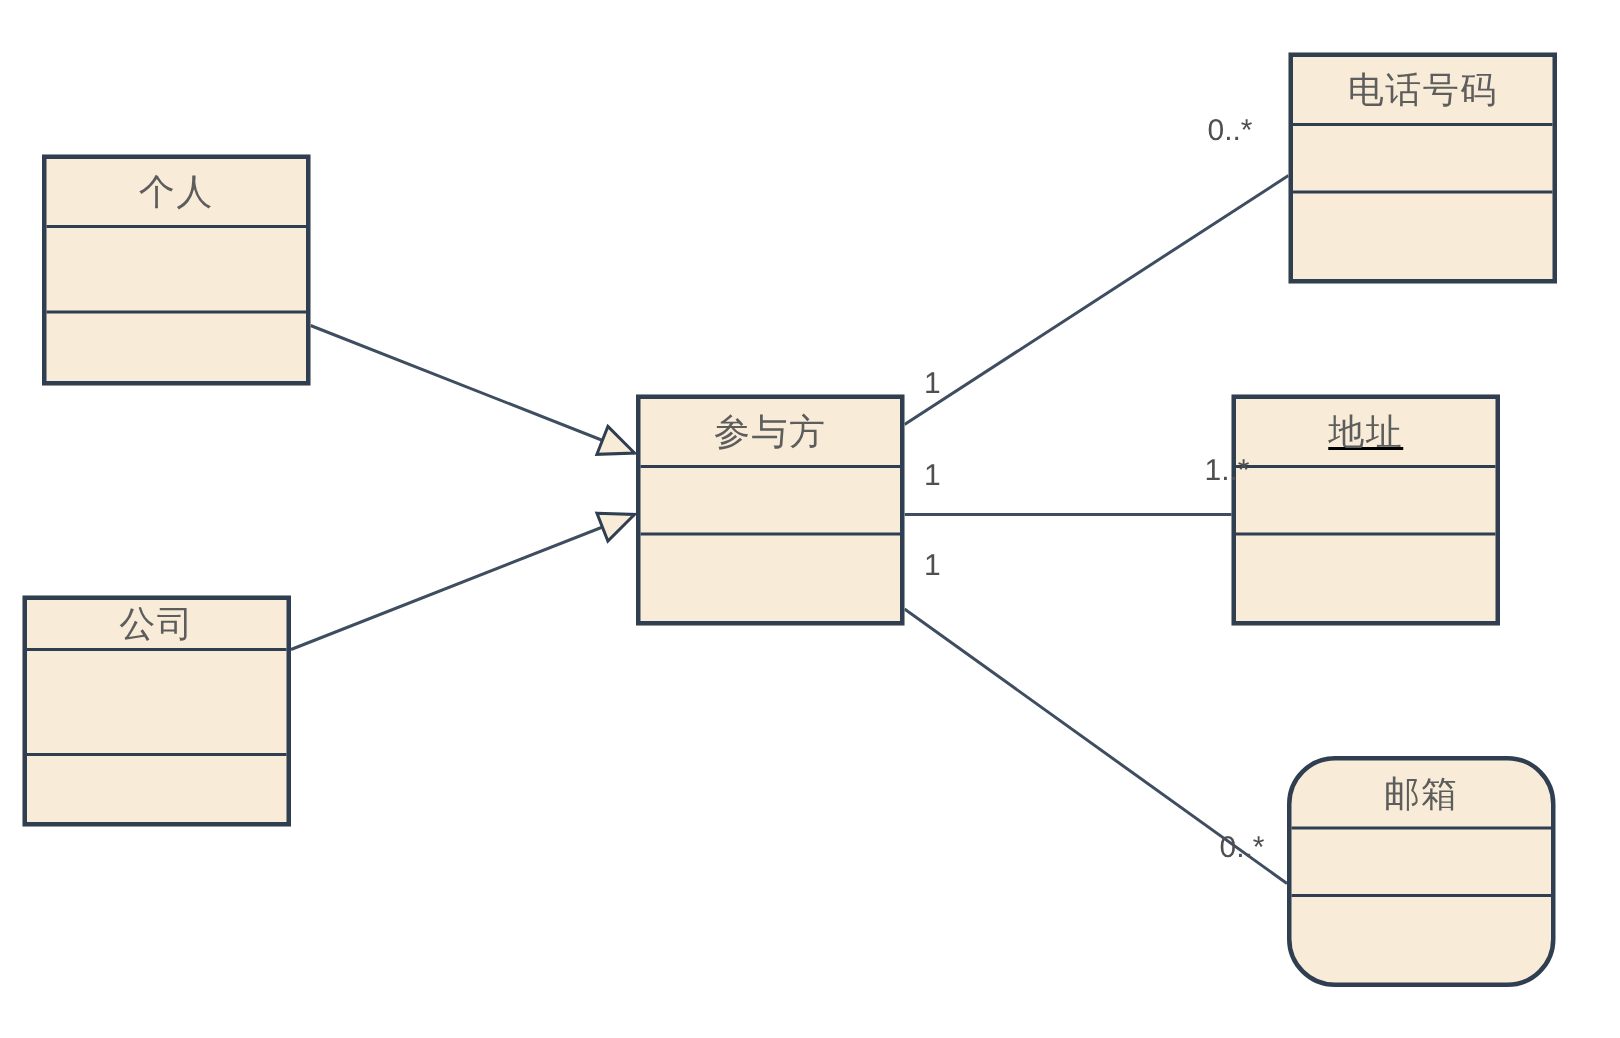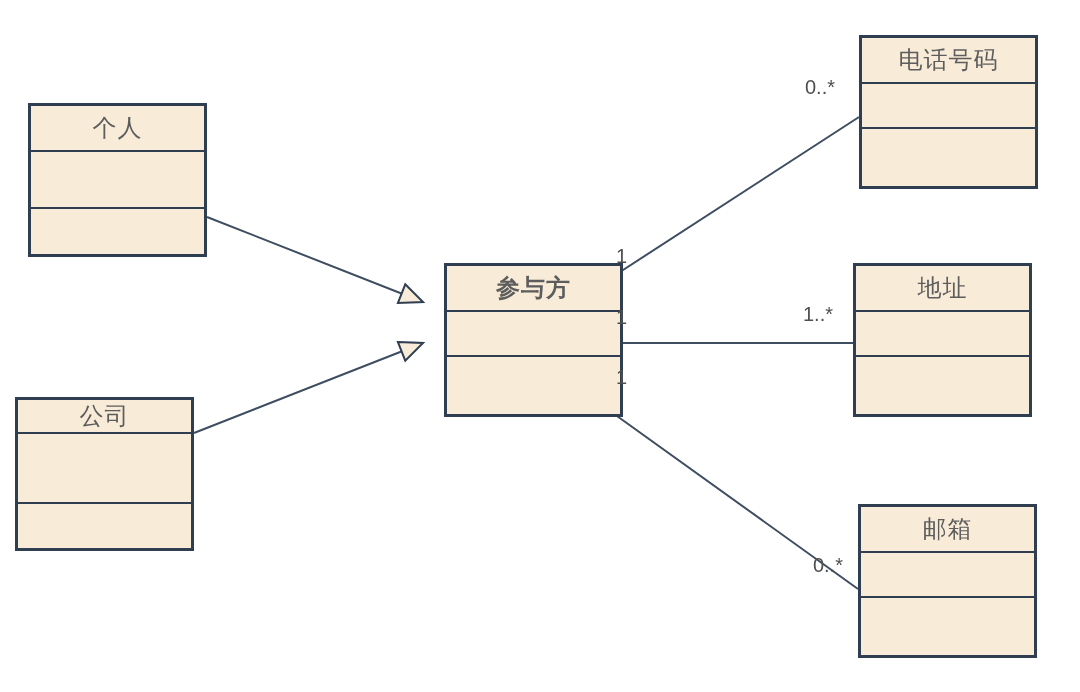--- a/index.html
+++ b/index.html
@@ -72,39 +72,39 @@
     <div class="attrs"></div>
     <div class="ops"></div>
   </div>
 
   <div class="uml-class" style="left:15px; top:397px;gap:44px;">
     <div class="title">公司</div>
     <div class="attrs"></div>
     <div class="ops"></div>
   </div>
 
-  <div class="uml-class" style="left:444px; top:263px;font-weight:bold;">
+  <div class="uml-class" style="left:424px; top:263px;">
     <div class="title">参与方</div>
     <div class="attrs"></div>
     <div class="ops"></div>
   </div>
 
   <div class="uml-class" style="left:859px; top:35px;">
     <div class="title">电话号码</div>
     <div class="attrs"></div>
     <div class="ops"></div>
   </div>
 
-  <div class="uml-class" style="left:853px; top:263px;">
+  <div class="uml-class" style="left:821px; top:263px;text-decoration:underline;">
     <div class="title">地址</div>
     <div class="attrs"></div>
     <div class="ops"></div>
   </div>
 
-  <div class="uml-class" style="left:858px; top:504px;">
+  <div class="uml-class" style="left:858px; top:504px;border-radius:32px;">
     <div class="title">邮箱</div>
     <div class="attrs"></div>
     <div class="ops"></div>
   </div>
 
   <span class="mult" style="left:616px; top:244px;">1</span>
   <span class="mult" style="left:616px; top:305px;">1</span>
   <span class="mult" style="left:616px; top:365px;">1</span>
   <span class="mult" style="left:805px; top:75px;">0..*</span>
   <span class="mult" style="left:803px; top:302px;">1..*</span>

